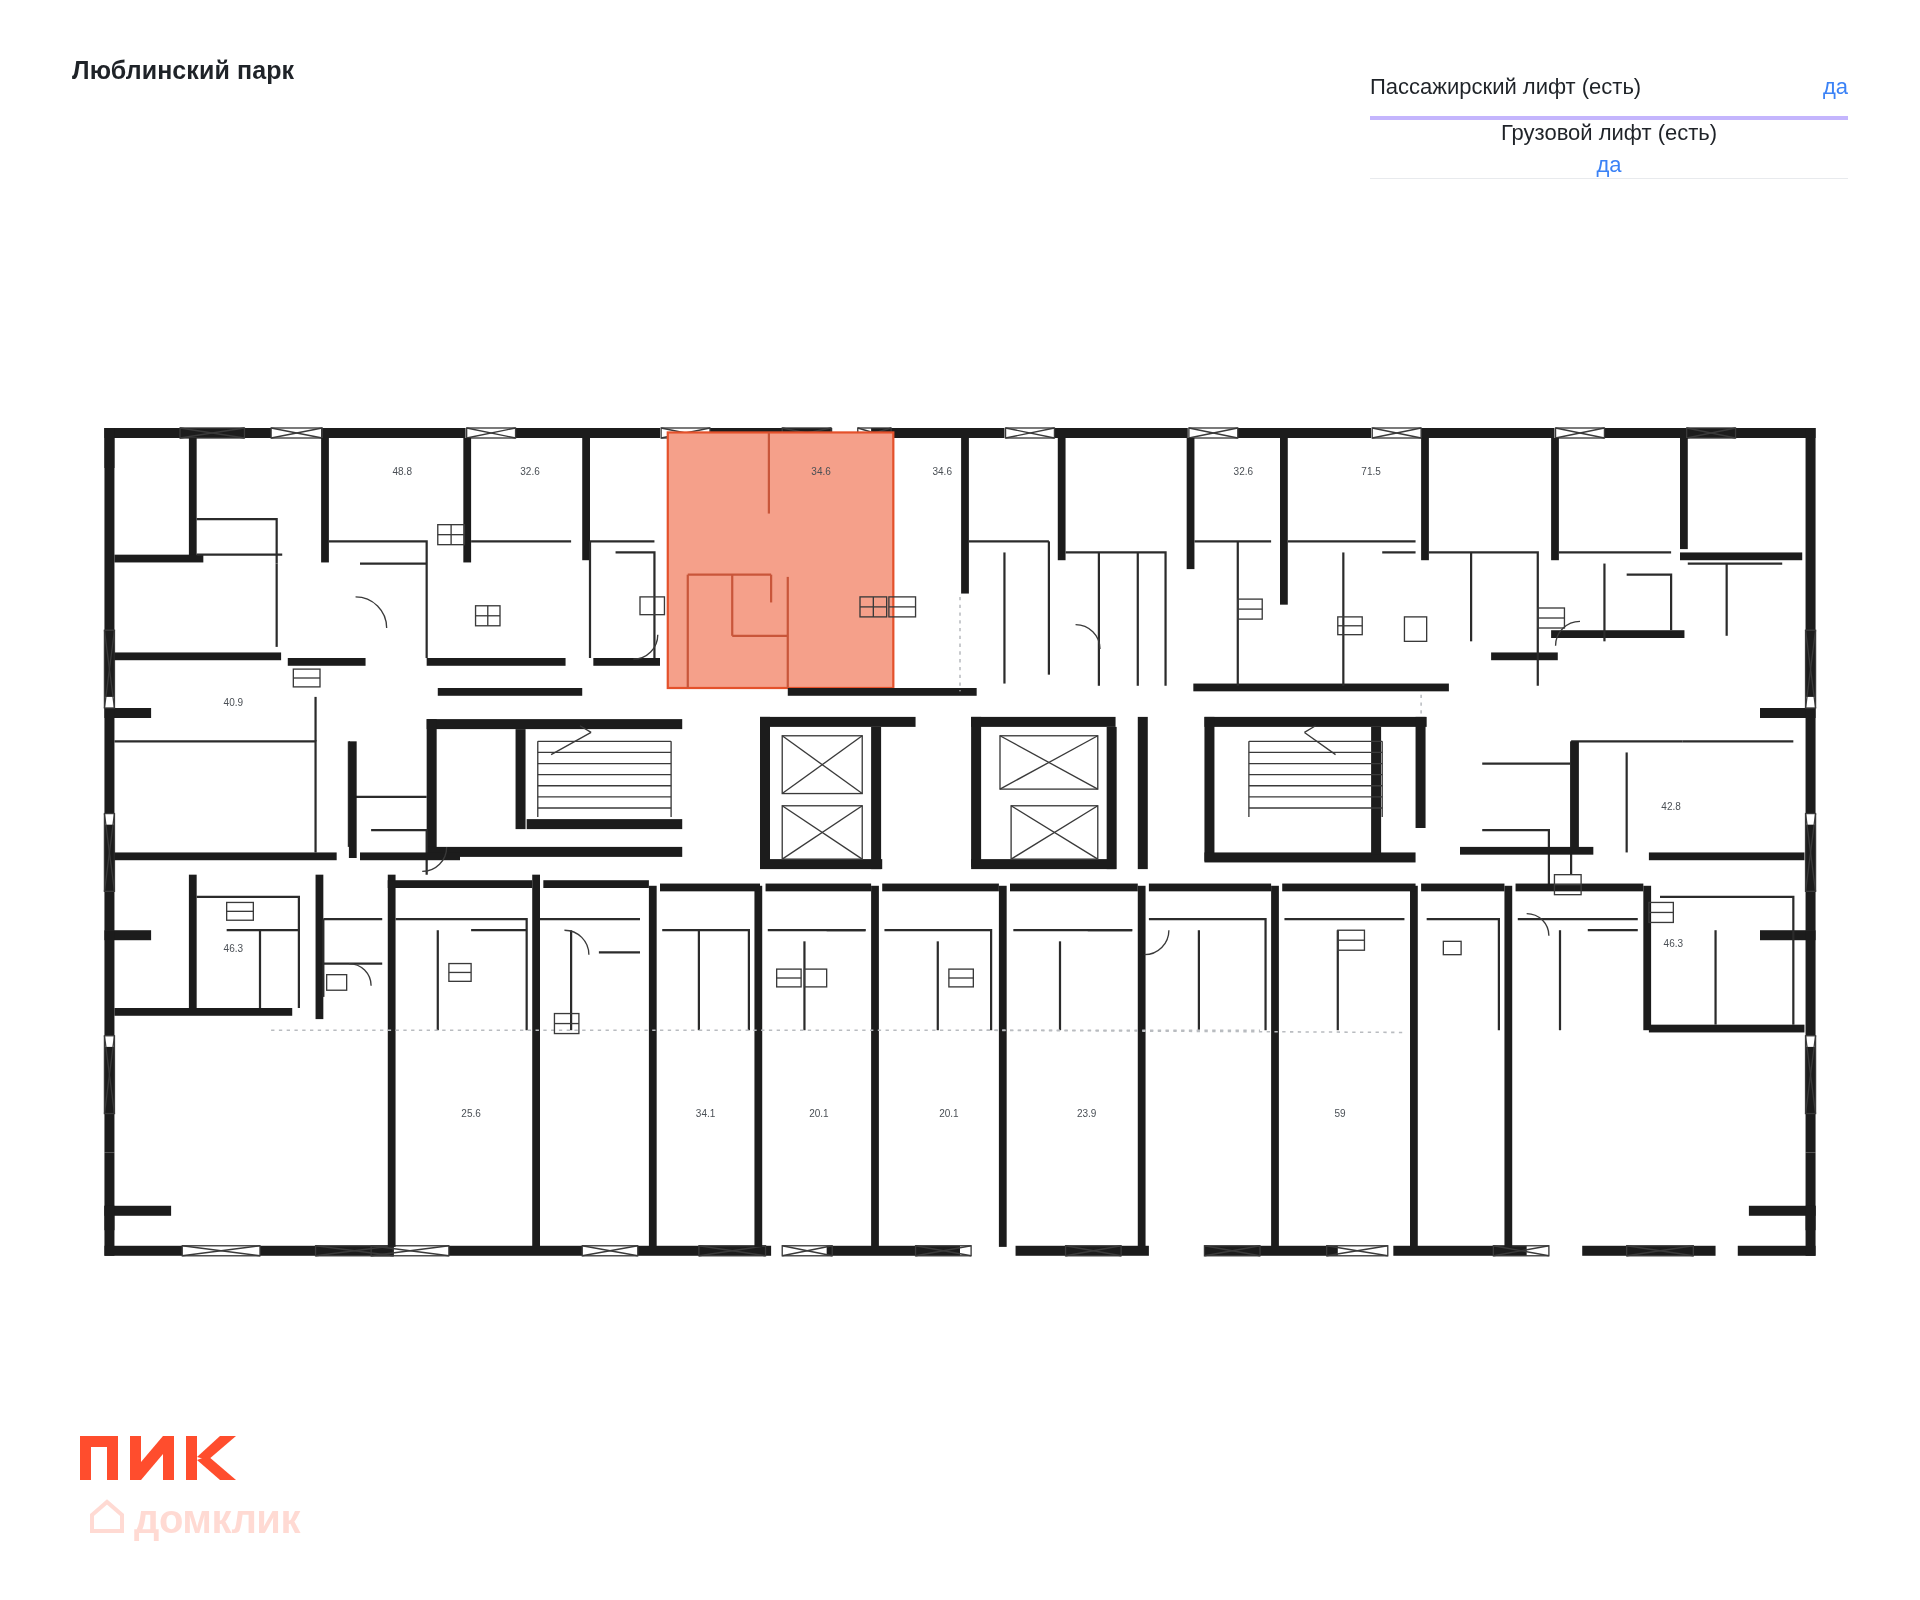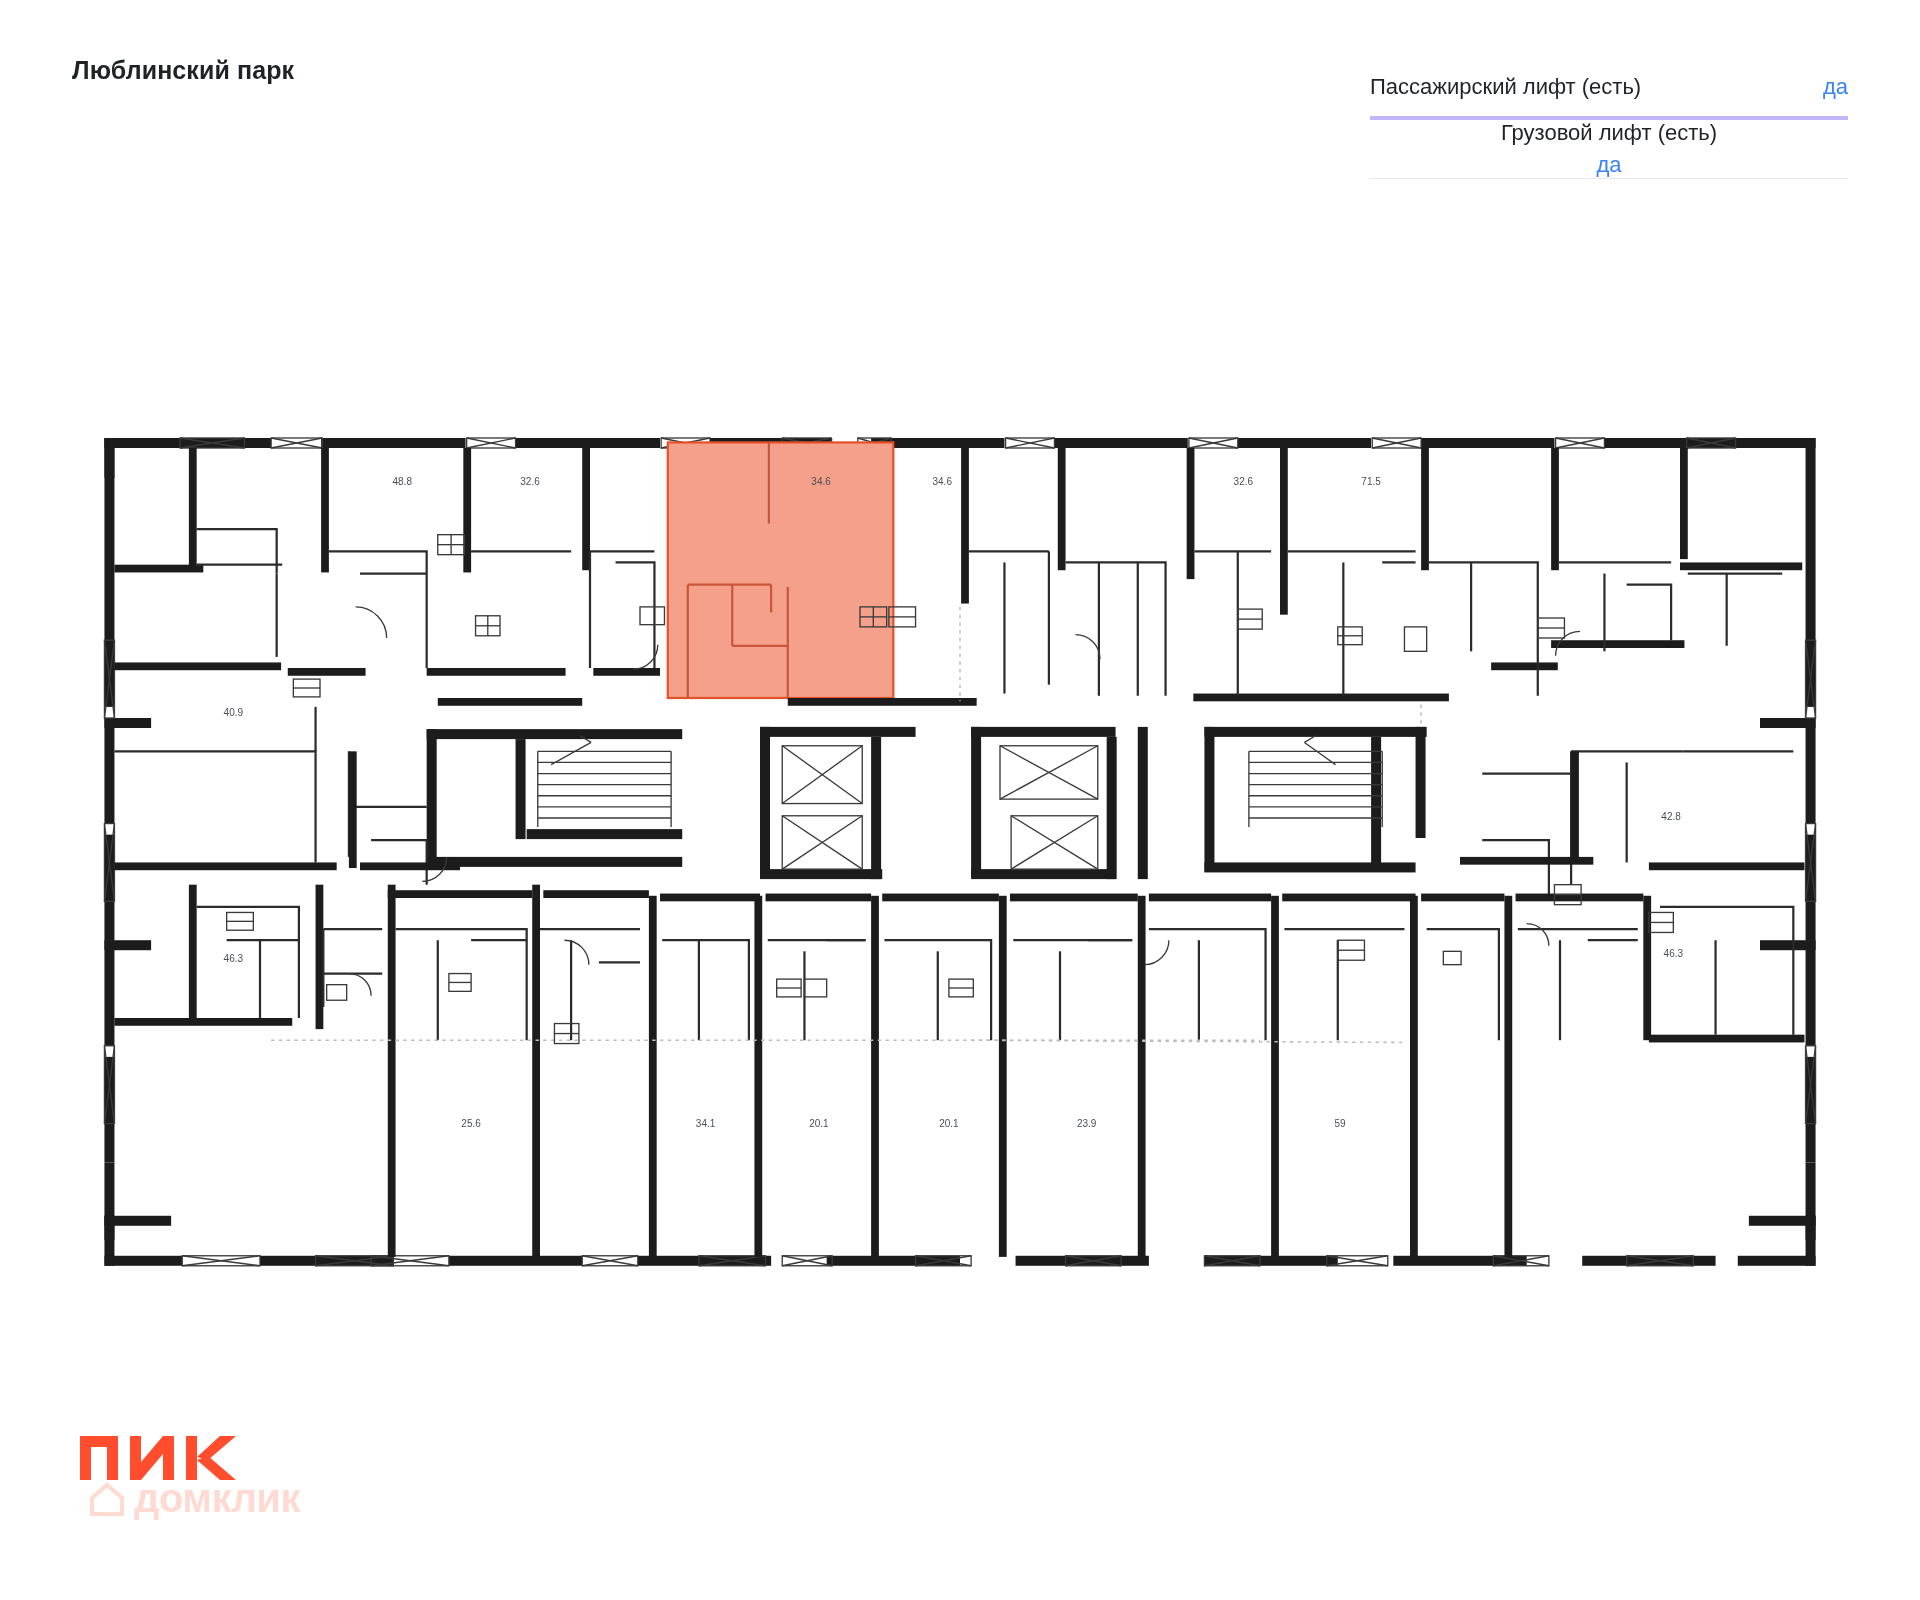--- a/index.html
+++ b/index.html
@@ -68,21 +68,21 @@
     color: #1f2328;
   }
   .spec-value {
     font-size: 22px;
     color: #3b82f6;
   }
 
   
   .plan-wrap {
     position: absolute;
-    top: 418px;
+    top: 408px;
     left: 60px;
     width: 1800px;
     height: 1000px;
   }
   .plan-svg {
     display: block;
   }
 
   
   .footer {
@@ -93,23 +93,23 @@
     height: 110px;
   }
   .pik-logo {
     position: absolute;
     left: 0;
     top: 0;
   }
   .domclick {
     position: absolute;
     left: 8px;
-    top: 46px;
+    top: 67px;
     display: flex;
-    align-items: center;
+    align-items: flex-start;
     opacity: 0.22;
   }
   .domclick-text {
     font-size: 40px;
     font-weight: bold;
     color: #ff5a3c;
     letter-spacing: -0.5px;
     margin-left: 8px;
   }
 </style>

